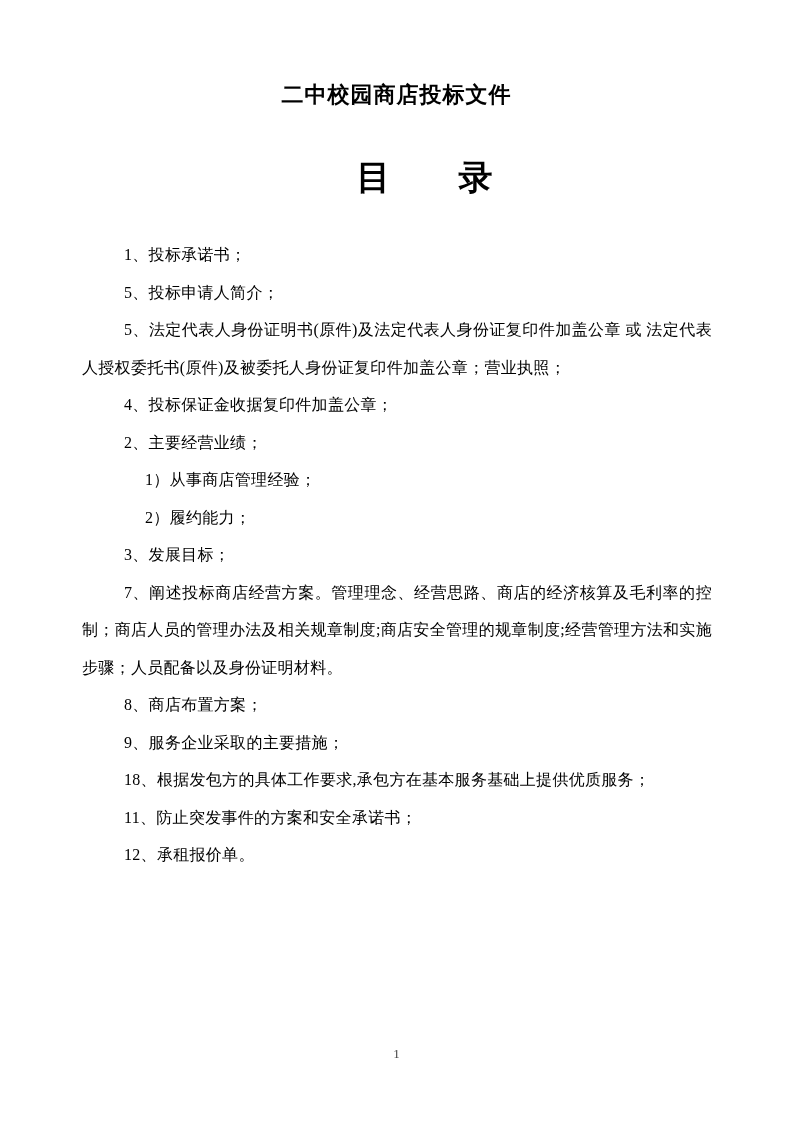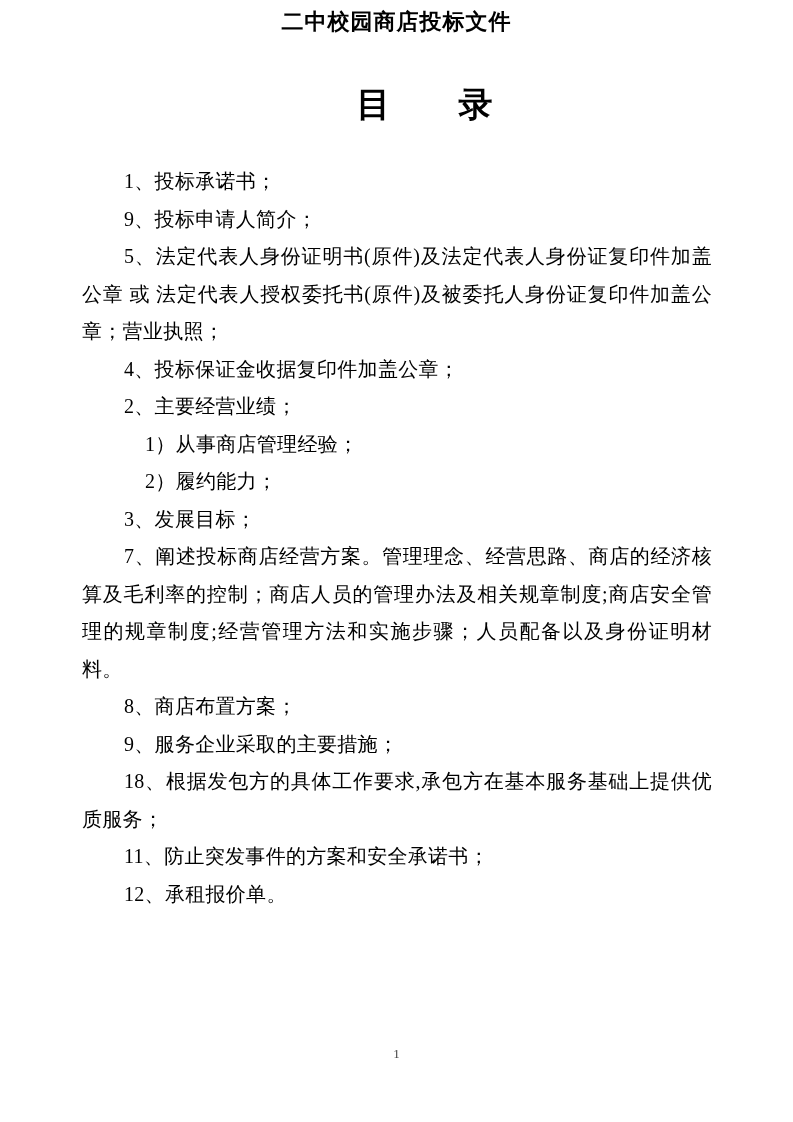--- a/index.html
+++ b/index.html
@@ -10,21 +10,22 @@
   .page {
     position: relative;
     width: 793px;
     height: 1122px;
     background: #ffffff;
     color: #000000;
     font-family: "Liberation Serif", "DejaVu Serif", serif;
     overflow: hidden;
   }
   .doc-title {
-    margin: 10px;
+    margin: 0;
+    padding-top: 83px;
     text-align: center;
     font-family: "Liberation Sans", "DejaVu Sans", sans-serif;
     font-weight: bold;
     font-size: 22px;
     line-height: 24px;
     letter-spacing: 1px;
   }
   .toc-heading {
     margin: 52px 0 12px 0;
     text-align: center;
@@ -32,21 +33,21 @@
     font-family: "Liberation Serif", "DejaVu Serif", serif;
     font-weight: bold;
     font-size: 34px;
     line-height: 38px;
   }
   .toc {
     margin: 39px 81px 0 82px;
   }
   .toc p {
     margin: 0;
-    font-size: 20px;
+    font-size: 16px;
     line-height: 37.5px;
     text-align: justify;
     letter-spacing: 0.3px;
   }
   .toc p.toc-item {
     text-indent: 42px;
   }
   .toc p.toc-subitem {
     text-indent: 63px;
   }
@@ -65,21 +66,21 @@
 <body>
 
 <div class="page">
 
   <h1 class="doc-title">二中校园商店投标文件</h1>
 
   <h2 class="toc-heading">目　　录</h2>
 
   <div class="toc">
     <p class="toc-item">1、投标承诺书；</p>
-    <p class="toc-item">9、投标申请人简介；</p>
+    <p class="toc-item">5、投标申请人简介；</p>
     <p class="toc-item">5、法定代表人身份证明书(原件)及法定代表人身份证复印件加盖公章 或 法定代表人授权委托书(原件)及被委托人身份证复印件加盖公章；营业执照；</p>
     <p class="toc-item">4、投标保证金收据复印件加盖公章；</p>
     <p class="toc-item">2、主要经营业绩；</p>
     <p class="toc-subitem">1）从事商店管理经验；</p>
     <p class="toc-subitem">2）履约能力；</p>
     <p class="toc-item">3、发展目标；</p>
     <p class="toc-item">7、阐述投标商店经营方案。管理理念、经营思路、商店的经济核算及毛利率的控制；商店人员的管理办法及相关规章制度;商店安全管理的规章制度;经营管理方法和实施步骤；人员配备以及身份证明材料。</p>
     <p class="toc-item">8、商店布置方案；</p>
     <p class="toc-item">9、服务企业采取的主要措施；</p>
     <p class="toc-item">18、根据发包方的具体工作要求,承包方在基本服务基础上提供优质服务；</p>

